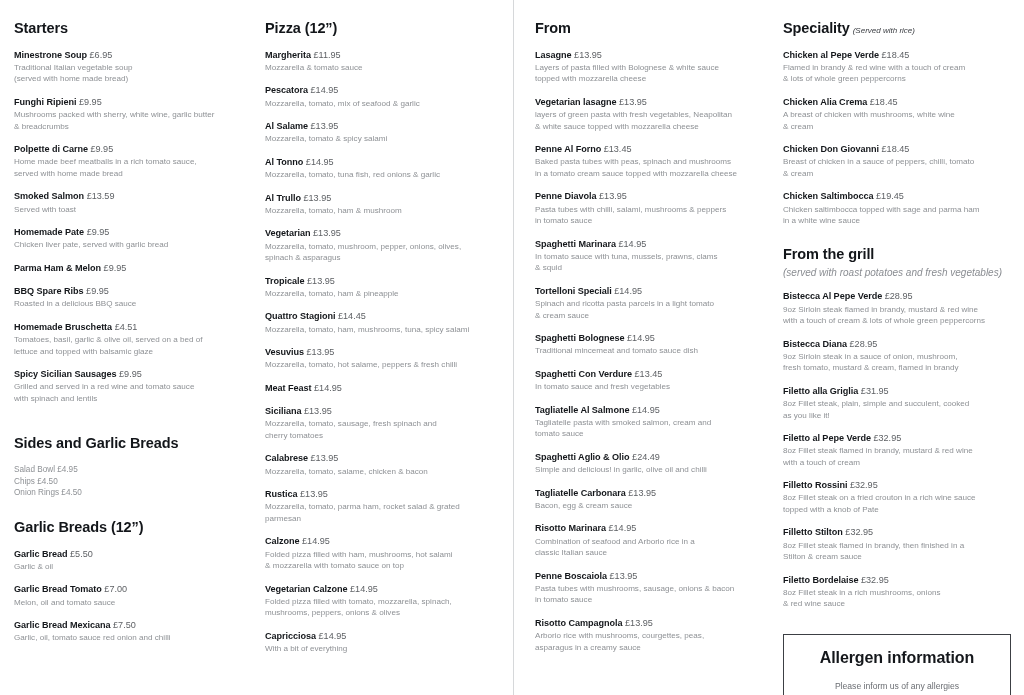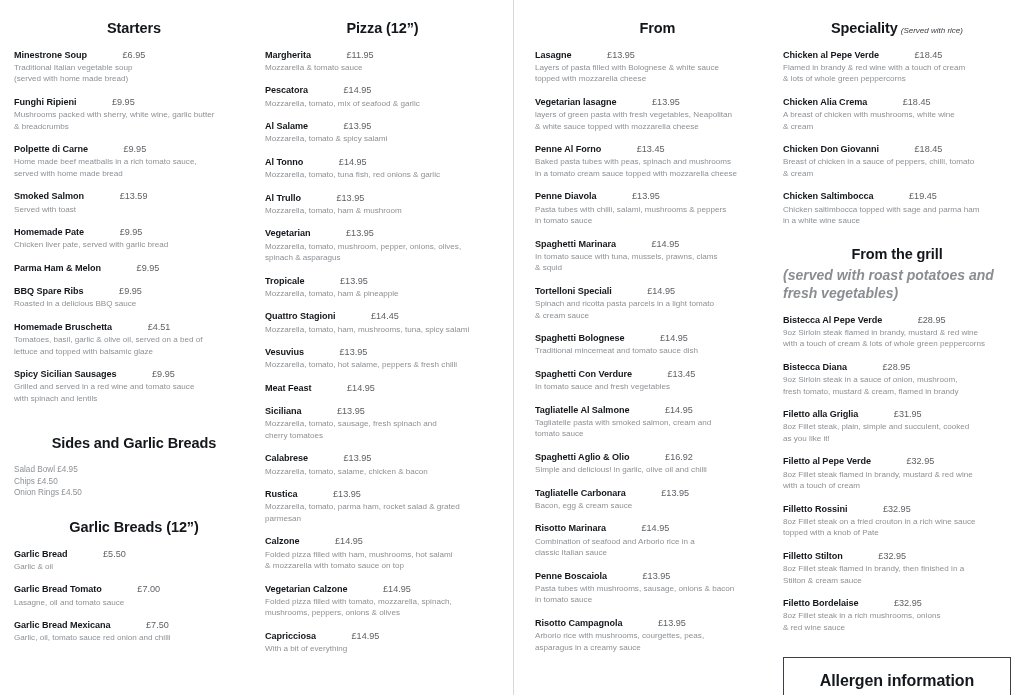--- a/index.html
+++ b/index.html
@@ -41,55 +41,52 @@
     background: #d6d8da;
   }
 
   .section-heading {
     font-size: 14.5px;
     font-weight: 700;
     letter-spacing: -0.1px;
     color: #13161a;
     margin: 0 0 12px 0;
     line-height: 1.15;
-    text-align: center;
   }
   .section-heading .heading-note {
     font-size: 8px;
     font-weight: 400;
     font-style: italic;
     color: #3a3d42;
     letter-spacing: 0;
     margin-left: 3px;
   }
   .section-subnote {
-    font-size: 14px;
+    font-size: 10px;
     font-style: italic;
     color: #8a8d92;
     margin: -9px 0 11px 0;
     line-height: 1.3;
-    font-weight: bold;
   }
 
   .section-block { margin-bottom: 0; }
   .section-gap-lg { height: 20px; }
 
   .menu-item { margin-bottom: 11px; }
   .item-title {
     font-size: 9.1px;
     font-weight: 700;
     color: #14171b;
     line-height: 1.35;
     letter-spacing: -0.05px;
   }
   .item-price {
     font-weight: 400;
     color: #5e6165;
     letter-spacing: 0;
-    padding-left: 33px;
   }
   .item-desc {
     font-size: 8.1px;
     font-weight: 400;
     color: #8e9195;
     line-height: 1.42;
     margin-top: 1px;
   }
 
   .simple-list { margin-top: 2px; }
@@ -178,21 +175,21 @@
 
     <div class="section-gap-lg"></div>
     <div class="section-heading">Garlic Breads (12”)</div>
     <div class="section-block" id="garlic-items">
         <div class="menu-item">
           <div class="item-title">Garlic Bread<span class="item-price"> £5.50</span></div>
           <div class="item-desc">Garlic &amp; oil</div>
         </div>
         <div class="menu-item">
           <div class="item-title">Garlic Bread Tomato<span class="item-price"> £7.00</span></div>
-          <div class="item-desc">Lasagne, oil and tomato sauce</div>
+          <div class="item-desc">Melon, oil and tomato sauce</div>
         </div>
         <div class="menu-item">
           <div class="item-title">Garlic Bread Mexicana<span class="item-price"> £7.50</span></div>
           <div class="item-desc">Garlic, oil, tomato sauce red onion and chilli</div>
         </div>
       </div>
   </div>
 
   <div class="column" id="col-pizza">
     <div class="section-heading">Pizza (12”)</div>
@@ -297,21 +294,21 @@
         </div>
         <div class="menu-item">
           <div class="item-title">Spaghetti Con Verdure<span class="item-price"> £13.45</span></div>
           <div class="item-desc">In tomato sauce and fresh vegetables</div>
         </div>
         <div class="menu-item">
           <div class="item-title">Tagliatelle Al Salmone<span class="item-price"> £14.95</span></div>
           <div class="item-desc">Tagliatelle pasta with smoked salmon, cream and<br>tomato sauce</div>
         </div>
         <div class="menu-item">
-          <div class="item-title">Spaghetti Aglio &amp; Olio<span class="item-price"> £16.92</span></div>
+          <div class="item-title">Spaghetti Aglio &amp; Olio<span class="item-price"> £24.49</span></div>
           <div class="item-desc">Simple and delicious! in garlic, olive oil and chilli</div>
         </div>
         <div class="menu-item">
           <div class="item-title">Tagliatelle Carbonara<span class="item-price"> £13.95</span></div>
           <div class="item-desc">Bacon, egg &amp; cream sauce</div>
         </div>
         <div class="menu-item">
           <div class="item-title">Risotto Marinara<span class="item-price"> £14.95</span></div>
           <div class="item-desc">Combination of seafood and Arborio rice in a<br>classic Italian sauce</div>
         </div>

